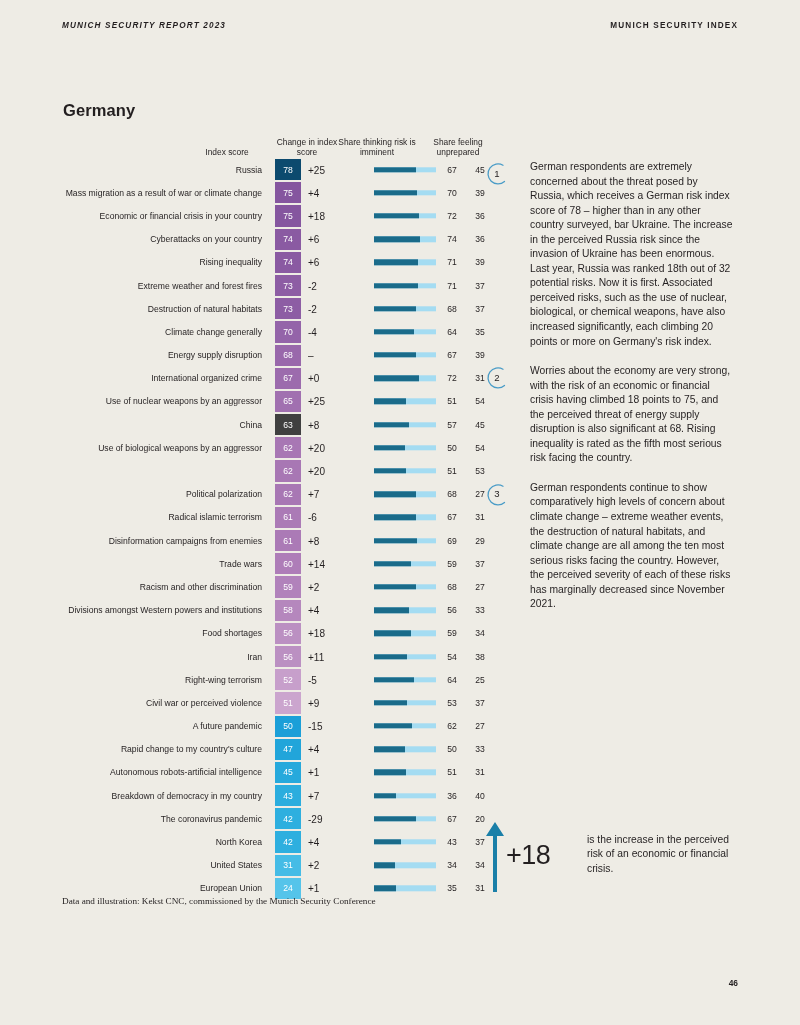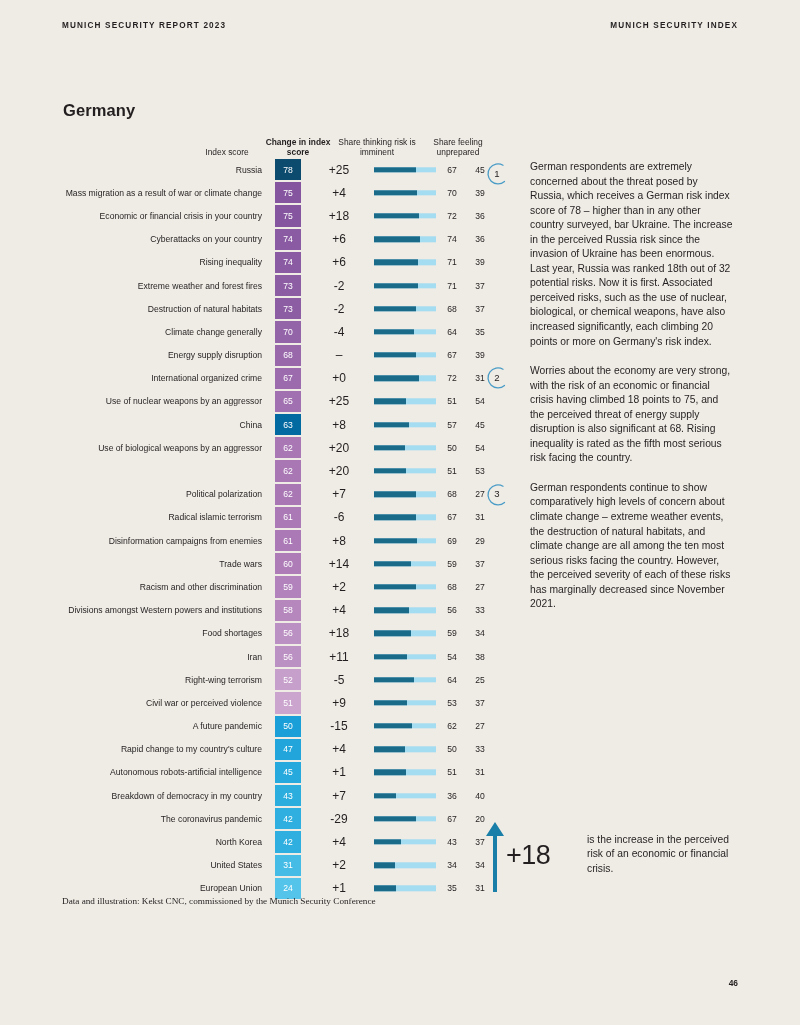--- a/index.html
+++ b/index.html
@@ -20,21 +20,21 @@
   .runhead {
     position: absolute;
     top: 21px;
     font-size: 8.2px;
     letter-spacing: 1.15px;
     font-weight: bold;
     color: #231f20;
     text-transform: uppercase;
     white-space: nowrap;
   }
-  .runhead.left  { left: 62px; }
+  .runhead.left  { left: 62px; font-style: italic; }
   .runhead.right { right: 62px; }
 
   
   .page-title {
     position: absolute;
     left: 63px;
     top: 101px;
     font-size: 16.5px;
     font-weight: bold;
     letter-spacing: .1px;
@@ -54,21 +54,21 @@
     font-size: 8.4px;
     line-height: 10.6px;
     color: #231f20;
   }
   .col-heads div {
     position: absolute;
     bottom: 0;
     text-align: center;
   }
   .ch-index  { left: 130px;  width: 70px; text-align: right; }
-  .ch-change { left: 202px;  width: 68px; font-weight: bold; }
+  .ch-change { left: 211px;  width: 68px; }
   .ch-share  { left: 272px;  width: 86px; }
   .ch-unprep { left: 360px;  width: 72px; }
 
   .rows { position: relative; }
 
   .row {
     position: relative;
     height: 23.2px;
   }
   
@@ -98,22 +98,21 @@
     font-size: 8.6px;
     color: #ffffff;
   }
   
   .r-change {
     position: absolute;
     left: 246px;
     width: 62px;
     top: 50%;
     transform: translateY(-50%);
-    text-align: center;
-    font-size: 12px;
+    font-size: 10px;
   }
   
   .r-bar {
     position: absolute;
     left: 312px;
     top: 50%;
     transform: translateY(-50%);
     width: 62px;
     height: 5.4px;
     background: #a4dcf2;
@@ -352,21 +351,21 @@
         <div class="r-score" style="background: rgb(161, 112, 176);">65</div>
         <div class="r-change">+25</div>
         <div class="r-bar">
           <span style="width: 51%;"></span>
         </div>
         <div class="r-barval">51</div>
         <div class="r-unprep">54</div>
       </div>
       <div class="row">
         <div class="r-label">China</div>
-        <div class="r-score" style="background: #0369a1;">63</div>
+        <div class="r-score" style="background: #404040;">63</div>
         <div class="r-change">+8</div>
         <div class="r-bar">
           <span style="width: 57%;"></span>
         </div>
         <div class="r-barval">57</div>
         <div class="r-unprep">45</div>
       </div>
       <div class="row">
         <div class="r-label">Use of biological weapons by an aggressor</div>
         <div class="r-score" style="background: rgb(168, 119, 180);">62</div>

